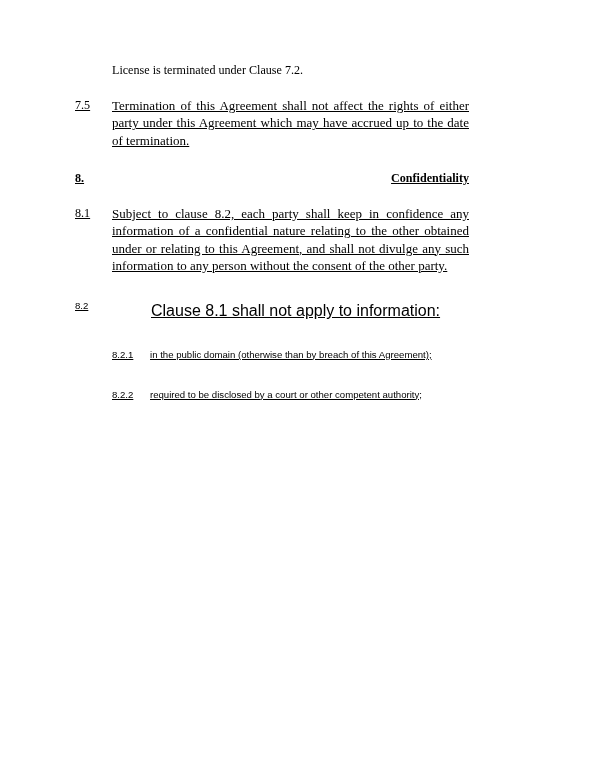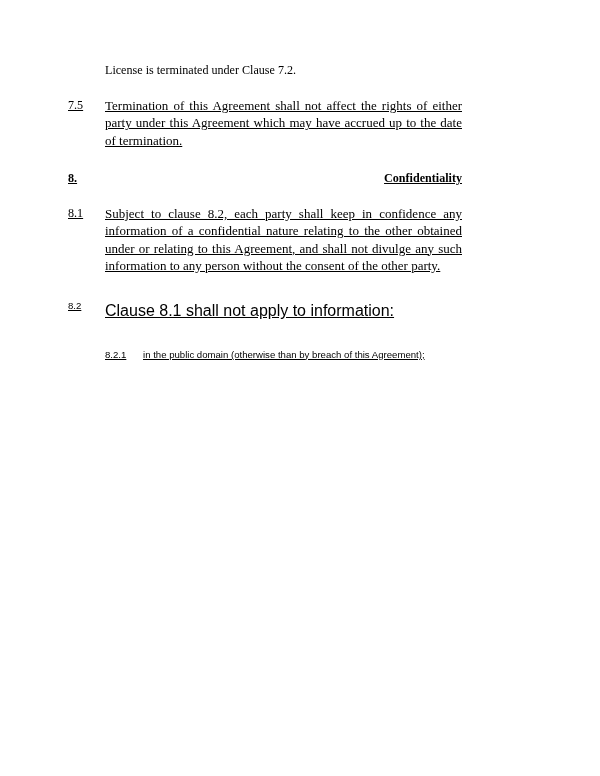--- a/index.html
+++ b/index.html
@@ -15,21 +15,21 @@
     overflow: hidden;
   }
   .page {
     position: relative;
     width: 600px;
     height: 776px;
     box-sizing: border-box;
   }
   .doc-body {
     position: absolute;
-    left: 0;
+    left: 7px;
     top: 0;
     width: 524px;
   }
 
   
   .clause {
     display: flex;
     align-items: flex-start;
     text-decoration: underline;
   }
@@ -81,20 +81,21 @@
     line-height: 1.33;
     text-align: right;
   }
 
   
   .lvl1-sans {
     margin-left: 68px;
     margin-right: 62px;
     margin-top: 26px;
     font-family: "Liberation Sans", sans-serif;
+    gap: 39px;
   }
   .lvl1-sans .num {
     flex: 0 0 37px;
     font-size: 9.6px;
     line-height: 1.35;
   }
   .lvl1-sans .txt {
     flex: 1 1 auto;
     font-size: 16px;
     line-height: 1.35;
@@ -144,15 +145,19 @@
     <div class="clause lvl1-sans">
       <div class="num">8.2</div>
       <div class="txt">Clause 8.1 shall not apply to information:</div>
     </div>
 
     <div class="clause lvl2">
       <div class="num">8.2.1</div>
       <div class="txt">in the public domain (otherwise than by breach of this Agreement);</div>
     </div>
 
+    <div class="clause lvl2">
+      <div class="num">8.2.2</div>
+      <div class="txt">required to be disclosed by a court or other competent authority;</div>
+    </div>
 
   </div>
 </div>
 
 </body></html>

